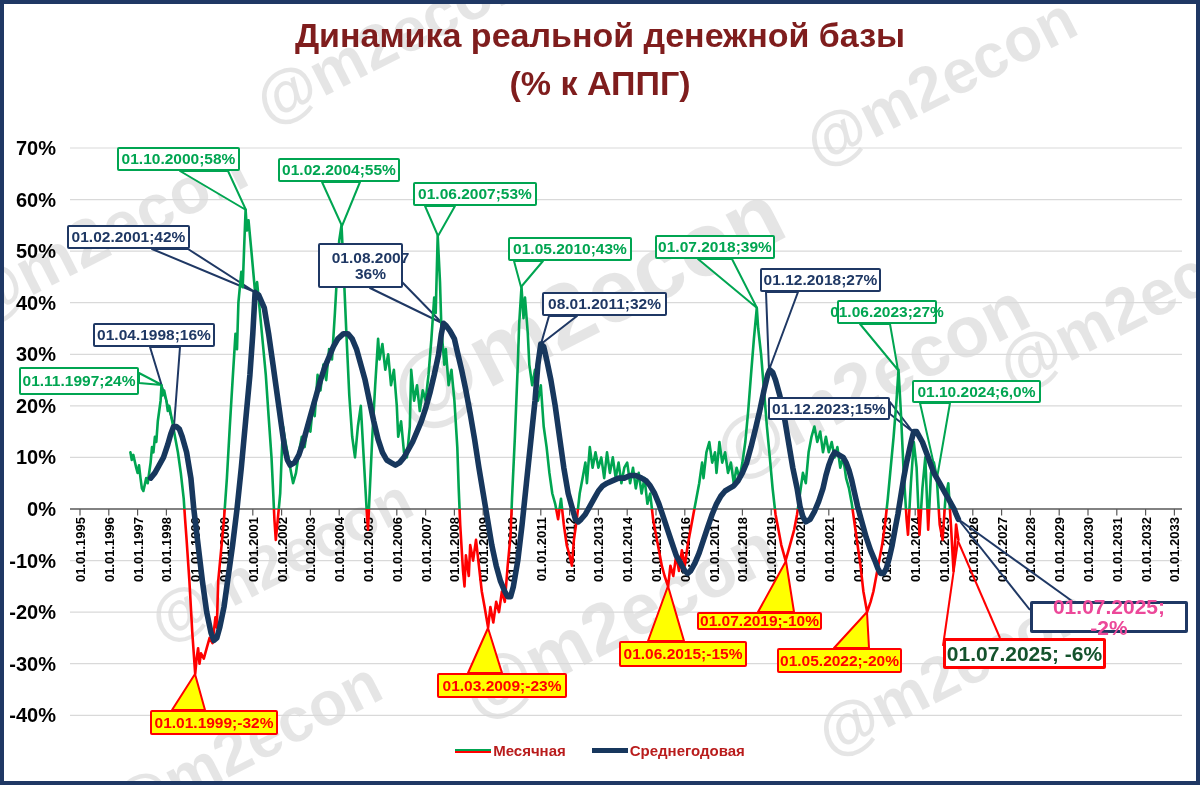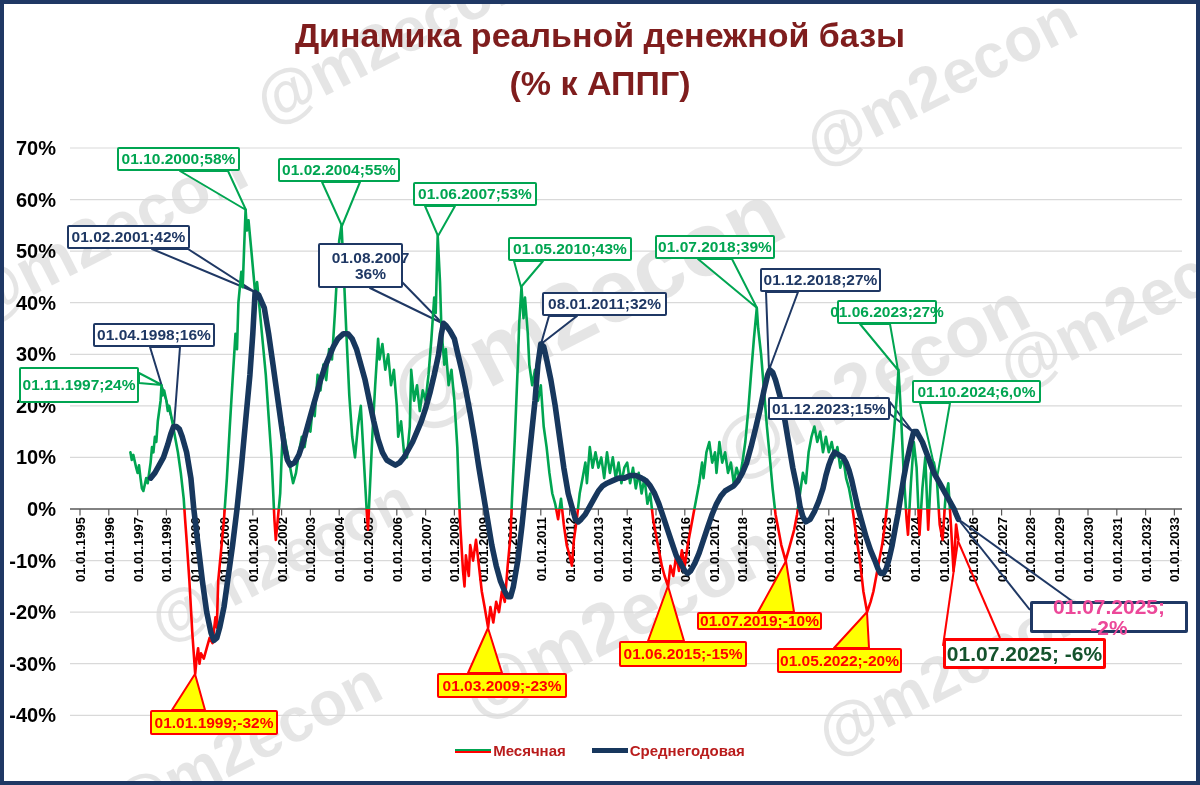--- a/index.html
+++ b/index.html
@@ -193,21 +193,21 @@
         <line x1="1000" y1="638" x2="958" y2="541" stroke="#FF0000" stroke-width="2"></line>
       </g>
     </svg>
 
   <div class="chart-title">
     <div>Динамика реальной денежной базы</div>
     <div>(% к АППГ)</div>
   </div>
 
   <div id="callouts">
-      <div class="ann ann-green" style="left: 19px; top: 367px; width: 120px; height: 36px;">01.11.1997;24%</div>
+      <div class="ann ann-green" style="left: 19px; top: 367px; width: 120px; height: 28px;">01.11.1997;24%</div>
       <div class="ann ann-navy" style="left: 93px; top: 323px; width: 122px; height: 24px;">01.04.1998;16%</div>
       <div class="ann ann-green" style="left: 117px; top: 147px; width: 123px; height: 24px;">01.10.2000;58%</div>
       <div class="ann ann-navy" style="left: 67px; top: 225px; width: 123px; height: 24px;">01.02.2001;42%</div>
       <div class="ann ann-green" style="left: 278px; top: 158px; width: 122px; height: 24px;">01.02.2004;55%</div>
       <div class="ann ann-green" style="left: 413px; top: 182px; width: 124px; height: 24px;">01.06.2007;53%</div>
       <div class="ann ann-navy" style="left: 318px; top: 243px; width: 85px; height: 45px; padding-left: 20px;">01.08.2007
 36%</div>
       <div class="ann ann-green" style="left: 508px; top: 237px; width: 124px; height: 24px;">01.05.2010;43%</div>
       <div class="ann ann-navy" style="left: 542px; top: 292px; width: 125px; height: 24px;">08.01.2011;32%</div>
       <div class="ann ann-green" style="left: 655px; top: 235px; width: 120px; height: 24px;">01.07.2018;39%</div>

